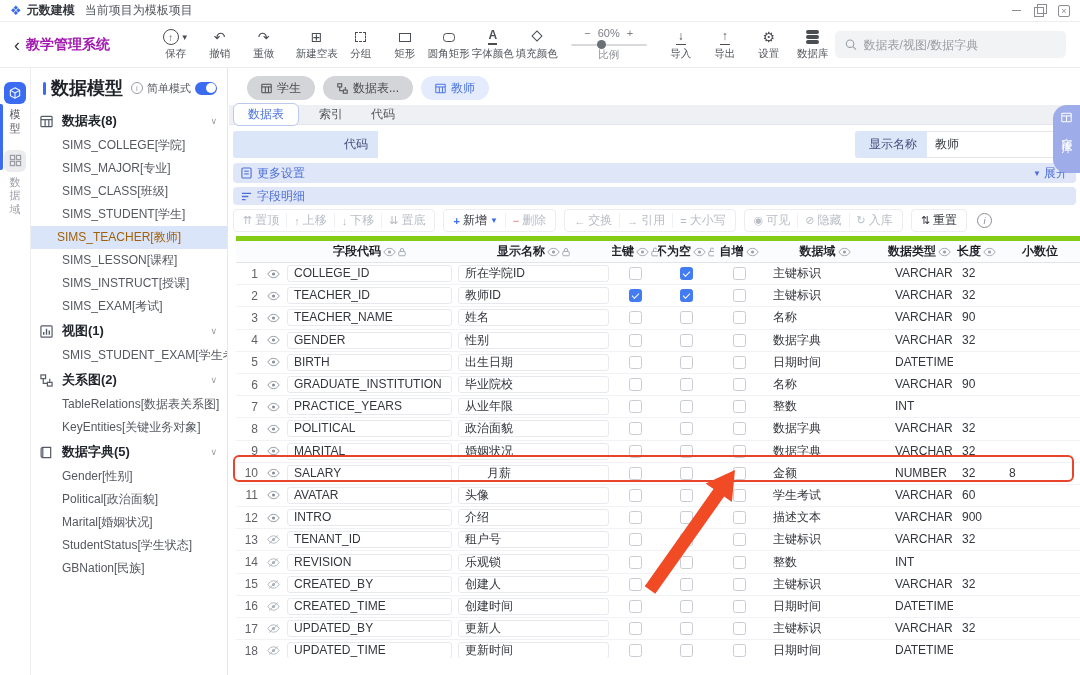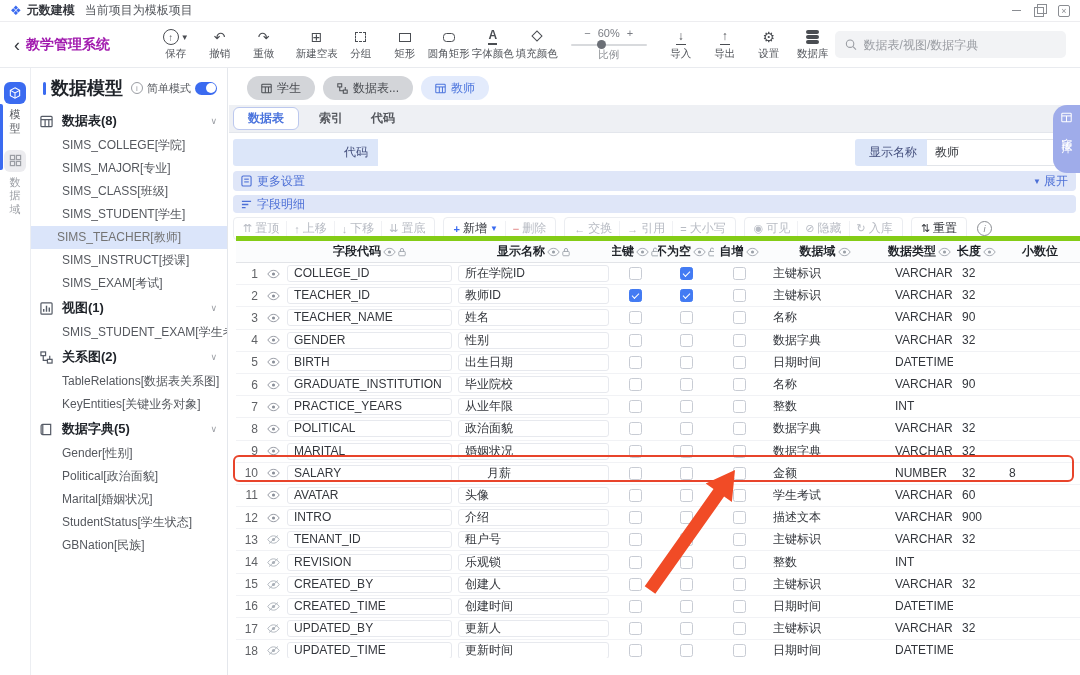--- a/index.html
+++ b/index.html
@@ -83,21 +83,21 @@
   .titem.selected { background:#dbe5fa; color:#c2593b; }
 
   
   .main { position:absolute; top:68px; left:229px; right:0; bottom:0; background:#fff; }
   .tabs-row { display:flex; gap:8px; padding:8px 0 5px 18px; align-items:center; }
   .tabpill { height:24px; border-radius:12px; display:inline-flex; align-items:center; gap:5px;
     padding:0 14px; font-size:12px; cursor:pointer; }
   .tabpill.gray { background:#d3d5d9; color:#4a4d52; }
   .tabpill.active { background:#e3ebfc; color:#4b74dd; }
   .tabpill .picon { display:inline-flex; }
-  .subtabs { height:28px; background:#eef0f4; border-bottom:1px solid #e3e6ec; display:flex; align-items:center; padding-left:4px;font-weight:bold; }
+  .subtabs { height:20px; background:#eef0f4; border-bottom:1px solid #e3e6ec; display:flex; align-items:center; padding-left:4px; }
   .subtab { padding:0 14px; color:#55585e; cursor:pointer; }
   .subtab.active { background:#fff; border:1px solid #bcc8ee; border-radius:6px; color:#4b74dd;
     height:23px; display:flex; align-items:center; margin-right:6px; }
   .form-row { display:flex; gap:10px; margin:6px 4px 0 4px; height:27px; }
   .fgroup { display:flex; flex:0 0 auto; }
   .flabel { background:#dce6f9; color:#45507e; display:flex; align-items:center; justify-content:flex-end;
     padding:0 10px; border-radius:3px 0 0 3px; font-size:12px; }
   .finput { border:1px solid #e2e5ea; border-left:none; border-radius:0 3px 3px 0; background:#fff;
     padding:0 8px; font-size:12px; color:#33363c; outline:none; }
   .bar { background:#dfe6f8; border-radius:4px; margin:5px 4px 0 4px; display:flex; align-items:center;
@@ -320,21 +320,22 @@
             <line x1="9.5" y1="5" x2="9.5" y2="12.5" stroke="currentColor" stroke-width="1.3"></line>
           </svg>
         </span>
         <span class="glabel">数据表(8)</span>
         <span class="gchev">∨</span>
       </div>
       <div class="titem">SIMS_COLLEGE[学院]</div>
       <div class="titem">SIMS_MAJOR[专业]</div>
       <div class="titem">SIMS_CLASS[班级]</div>
       <div class="titem">SIMS_STUDENT[学生]</div>
-      <div class="titem selected" style="color: #737373; padding-left: 26px;">SIMS_TEACHER[教师]</div>
+      <div class="titem selected" style="color: #a16207; padding-left: 26px;">SIMS_TEACHER[教师]</div>
+      <div class="titem">SIMS_LESSON[课程]</div>
       <div class="titem">SIMS_INSTRUCT[授课]</div>
       <div class="titem">SIMS_EXAM[考试]</div>
       <div class="tgroup-h">
         <span class="gicon">
           <svg width="13" height="13" viewBox="0 0 14 14">
             <rect x="1" y="1" width="12" height="12" rx="1" fill="none" stroke="currentColor" stroke-width="1.3"></rect>
             <line x1="4" y1="10.5" x2="4" y2="7.5" stroke="currentColor" stroke-width="1.5"></line>
             <line x1="7" y1="10.5" x2="7" y2="4" stroke="currentColor" stroke-width="1.5"></line>
             <line x1="10" y1="10.5" x2="10" y2="6" stroke="currentColor" stroke-width="1.5"></line>
           </svg>

